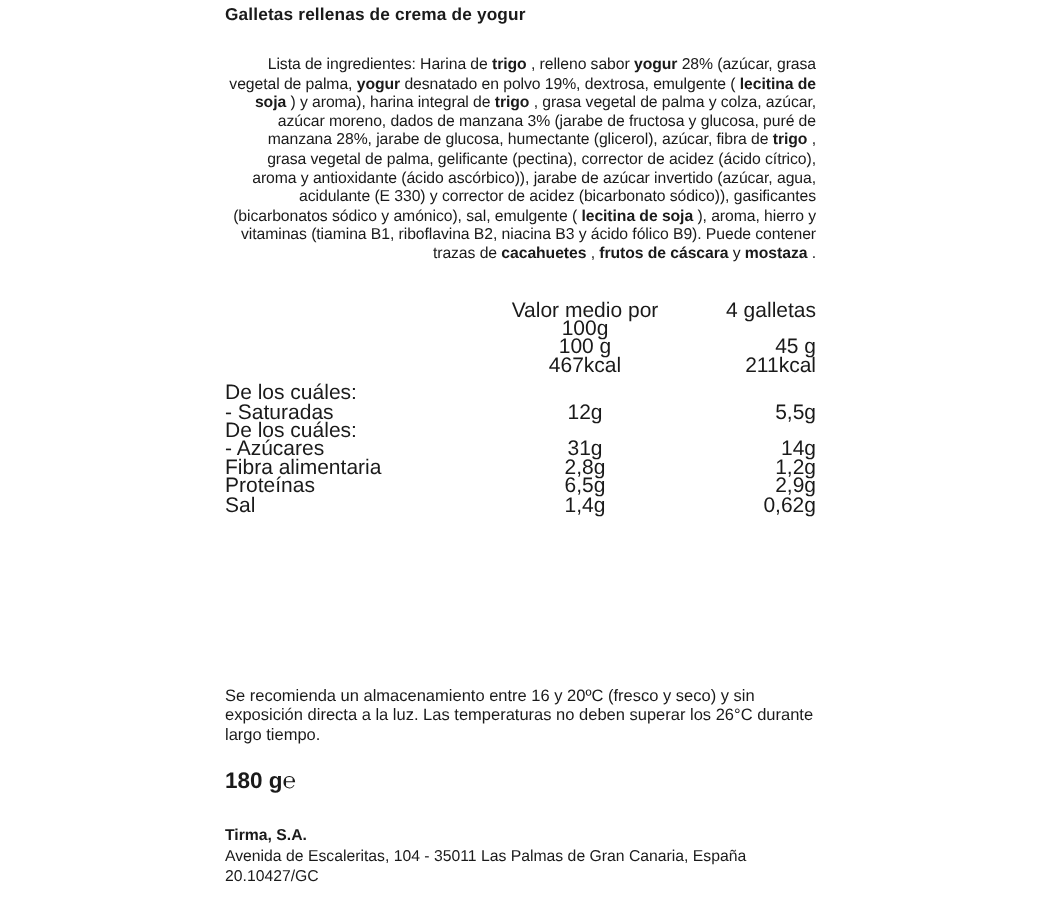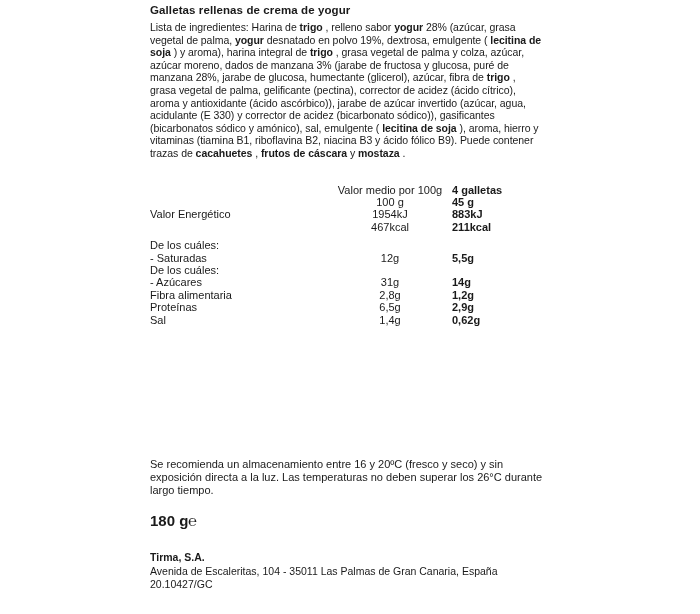--- a/index.html
+++ b/index.html
@@ -18,46 +18,46 @@
   .page {
     position: absolute;
     left: 150px;
     top: 0;
     width: 400px;
   }
   .title {
     font-size: 11.5px;
     font-weight: bold;
     margin-top: 4px;
-    margin-bottom: 5px;
+    margin-bottom: 21px;
     letter-spacing: 0.1px;
   }
   .ingredients {
     font-size: 10.5px;
     line-height: 12.6px;
-    text-align: left;
+    text-align: right;
     width: 394px;
     letter-spacing: -0.05px;
   }
   .ingredients b { font-weight: bold; }
 
   table.nutrition {
     margin-top: 24px;
     border-collapse: collapse;
     width: 394px;
-    font-size: 11px;
+    font-size: 14px;
     line-height: 12.4px;
   }
   table.nutrition td {
     padding: 0;
     vertical-align: top;
   }
   .col-label { width: 178px; text-align: left; }
   .col-100 { width: 124px; text-align: center; }
-  .col-srv { width: 92px; text-align: left; font-weight: bold; }
+  .col-srv { width: 92px; text-align: right; }
 
   .hdr-row td { padding-bottom: 34px; }
   .sub-label { padding-left: 9px; }
   .sub-sub-label { padding-left: 17px; }
   .spacer-row td { height: 6px; font-size: 0; line-height: 0; }
 
   .storage {
     position: absolute;
     left: 150px;
     top: 458px;
@@ -101,25 +101,20 @@
     <tbody>
         <tr class="hdr-row">
       <td class="col-label"></td>
       <td class="col-100">Valor medio por 100g</td>
       <td class="col-srv">4 galletas</td>
     </tr>
     <tr>
       <td class="col-label"></td>
       <td class="col-100">100 g</td>
       <td class="col-srv">45 g</td>
-    </tr>
-    <tr>
-      <td class="col-label">Valor  Energético</td>
-      <td class="col-100">1954kJ</td>
-      <td class="col-srv">883kJ</td>
     </tr>
     <tr>
       <td class="col-label"></td>
       <td class="col-100">467kcal</td>
       <td class="col-srv">211kcal</td>
     </tr>
     <tr class="spacer-row">
           <td></td>
           <td></td>
           <td></td>

